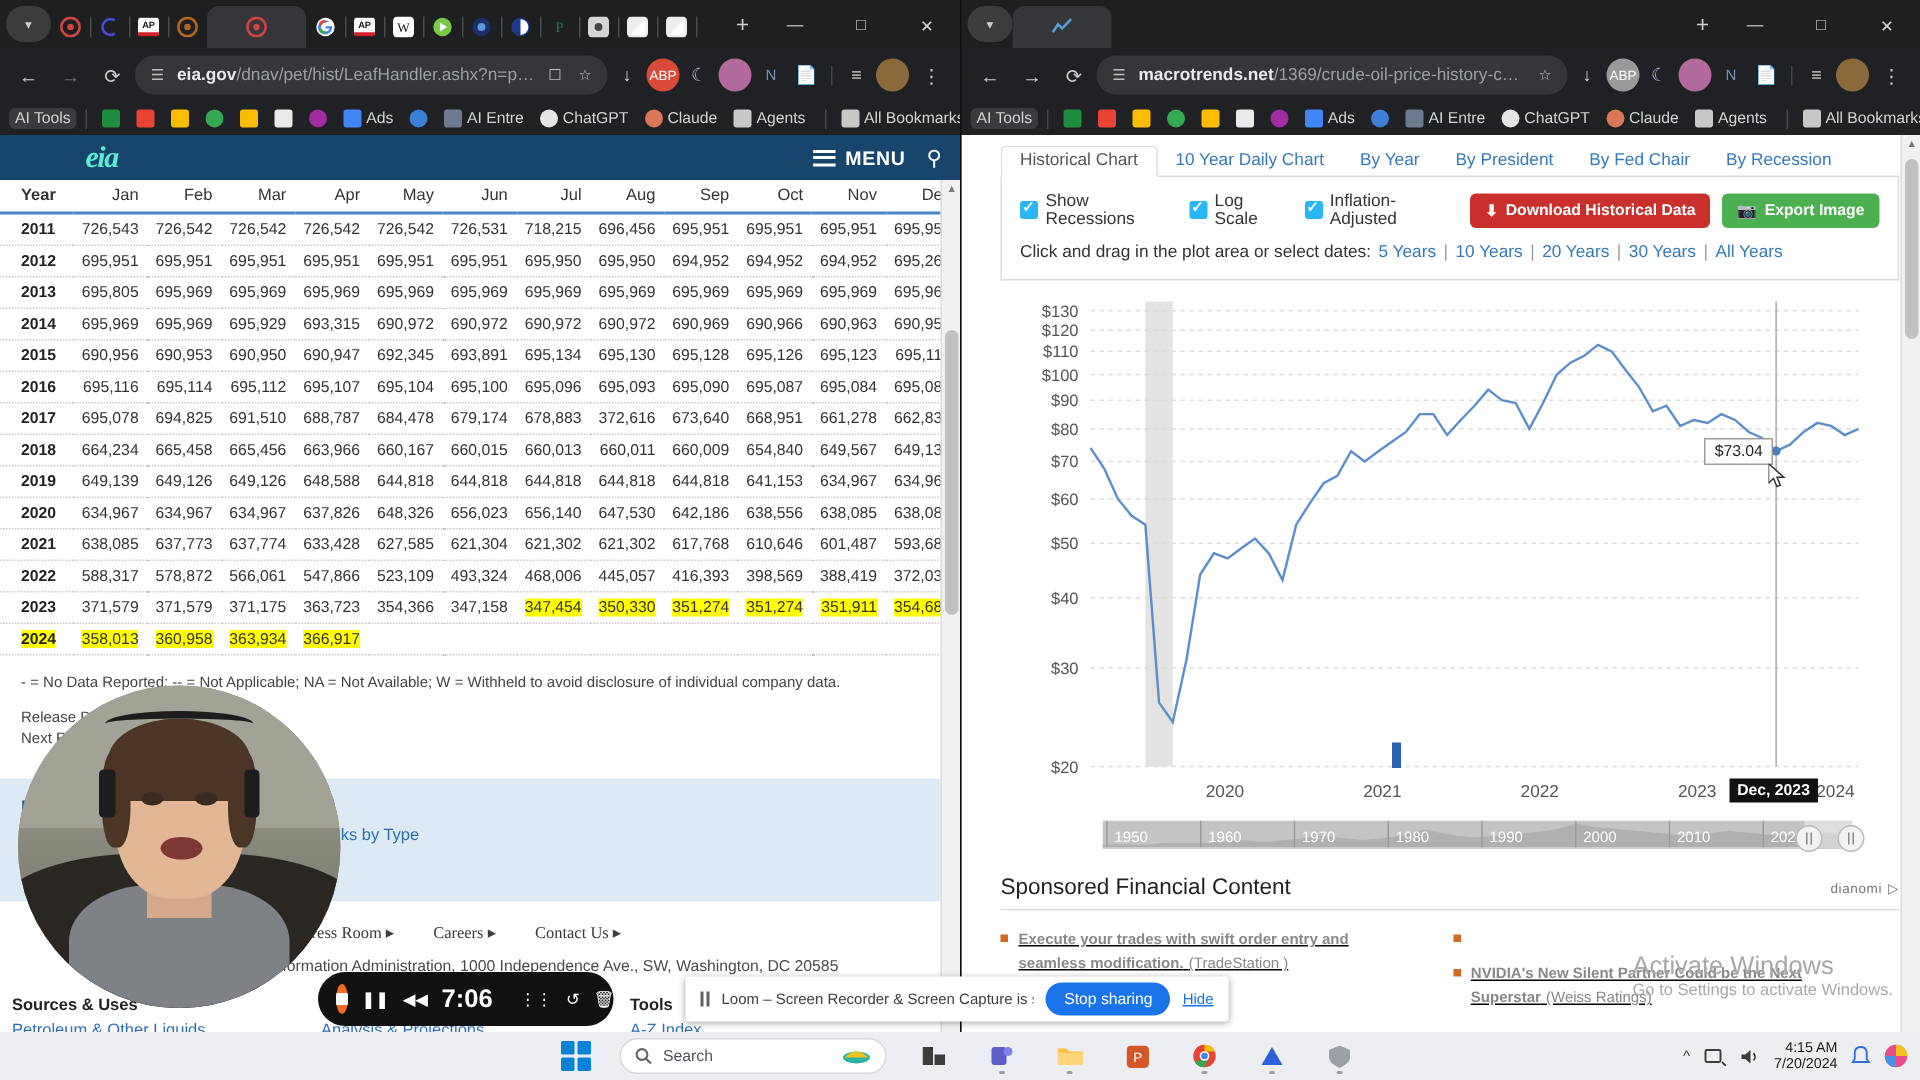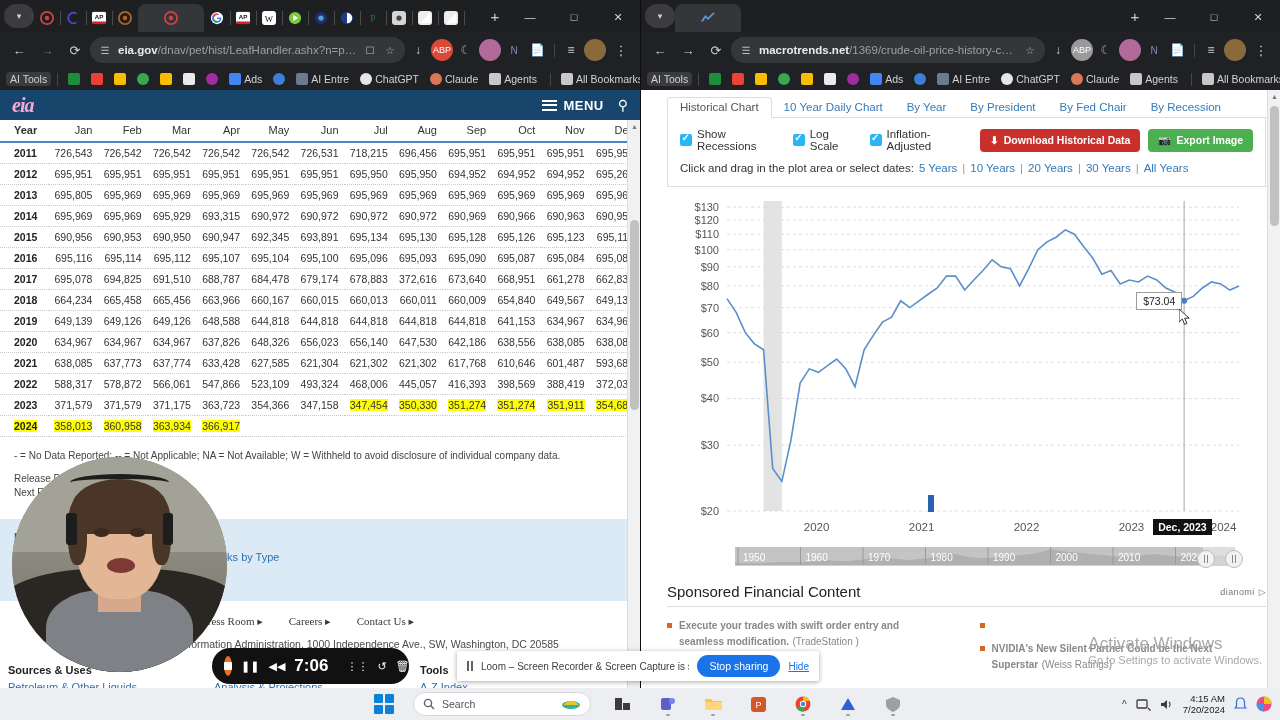--- a/index.html
+++ b/index.html
@@ -44,21 +44,21 @@
         white-space:nowrap; flex:0 0 auto; }
   .bm.pill { background:#3a3b3e; }
   .bmsep { width:1px; height:13px; background:#464748; margin:0 3px; flex:0 0 auto; }
   .bmico { width:12px; height:12px; border-radius:2px; flex:0 0 auto; }
   .bm-spacer { flex:1 1 auto; }
 
   .viewport { position:relative; background:#fff; height:610px; overflow:hidden; }
 
   
   .eia-header { height:30px; background:#18456b; display:flex; align-items:center; justify-content:space-between; padding:0 12px; }
-  .eia-logo { color:#f9a8d4; font-size:20px; font-style:italic; font-family:"Liberation Serif", serif; font-weight:bold; letter-spacing:-1px; }
+  .eia-logo { color:#5eead4; font-size:20px; font-style:italic; font-family:"Liberation Serif", serif; font-weight:bold; letter-spacing:-1px;margin-left:45px; }
   .eia-right { display:flex; align-items:center; gap:14px; color:#fff; }
   .eia-menu { display:flex; align-items:flex-end; gap:6px; font-size:13px; letter-spacing:.5px;font-weight:bold; }
   .hamb { display:inline-block; width:15px; }
   .hamb i { display:block; height:2px; background:#fff; margin:2.5px 0; }
 
   .eia-body { position:relative; height:580px; background:#fff; overflow:hidden; }
   table.eia { width:100%; border-collapse:collapse; font-size:10.5px; color:#333; table-layout:fixed; }
   table.eia th, table.eia td { text-align:right; padding:4px 6px 4px 0; font-weight:normal; }
   table.eia th:first-child, table.eia td:first-child { text-align:left; padding-left:14px; font-weight:bold; }
   table.eia thead th { font-size:11px; color:#333; border-bottom:2px solid #4a87c7; padding-bottom:5px; }
@@ -117,21 +117,21 @@
   .nav-handle { position:absolute; top:3px; width:18px; height:18px; border-radius:9px; background:#f2f2f2;
                 border:1px solid #bbb; display:flex; align-items:center; justify-content:center; }
   .nav-handle i { width:1px; height:8px; background:#888; margin:0 1px; display:block; }
 
   .blue-cursor { position:absolute; width:6px; height:17px; background:#2a62b0; }
 
   .sponsor { margin-top:6px; }
   .sponsor h3 { font-size:15px; color:#222; font-weight:normal; padding-bottom:6px; border-bottom:1px solid #ddd;
                 display:flex; align-items:center; }
   .dianomi { margin-left:auto; font-size:9px; color:#777; letter-spacing:.4px; display:flex; align-items:center; gap:4px; }
-  .sp-grid { display:flex; gap:37px; margin-top:10px; }
+  .sp-grid { display:flex; gap:26px; margin-top:10px;text-decoration:underline; }
   .sp-col { width:46%; }
   .sp-item { display:flex; gap:7px; margin-bottom:12px; }
   .sp-bullet { width:5px; height:5px; background:#d2691e; margin-top:6px; flex:0 0 auto; }
   .sp-text { font-size:12.5px; color:#111; font-weight:bold; line-height:1.3; }
   .sp-text span { font-weight:normal; font-size:10px; color:#888; }
 
   .watermark { position:absolute; right:18px; bottom:34px; text-align:left; color:#a8a8a8; pointer-events:none; }
   .watermark .w1 { font-size:17px; }
   .watermark .w2 { font-size:11px; }
 

